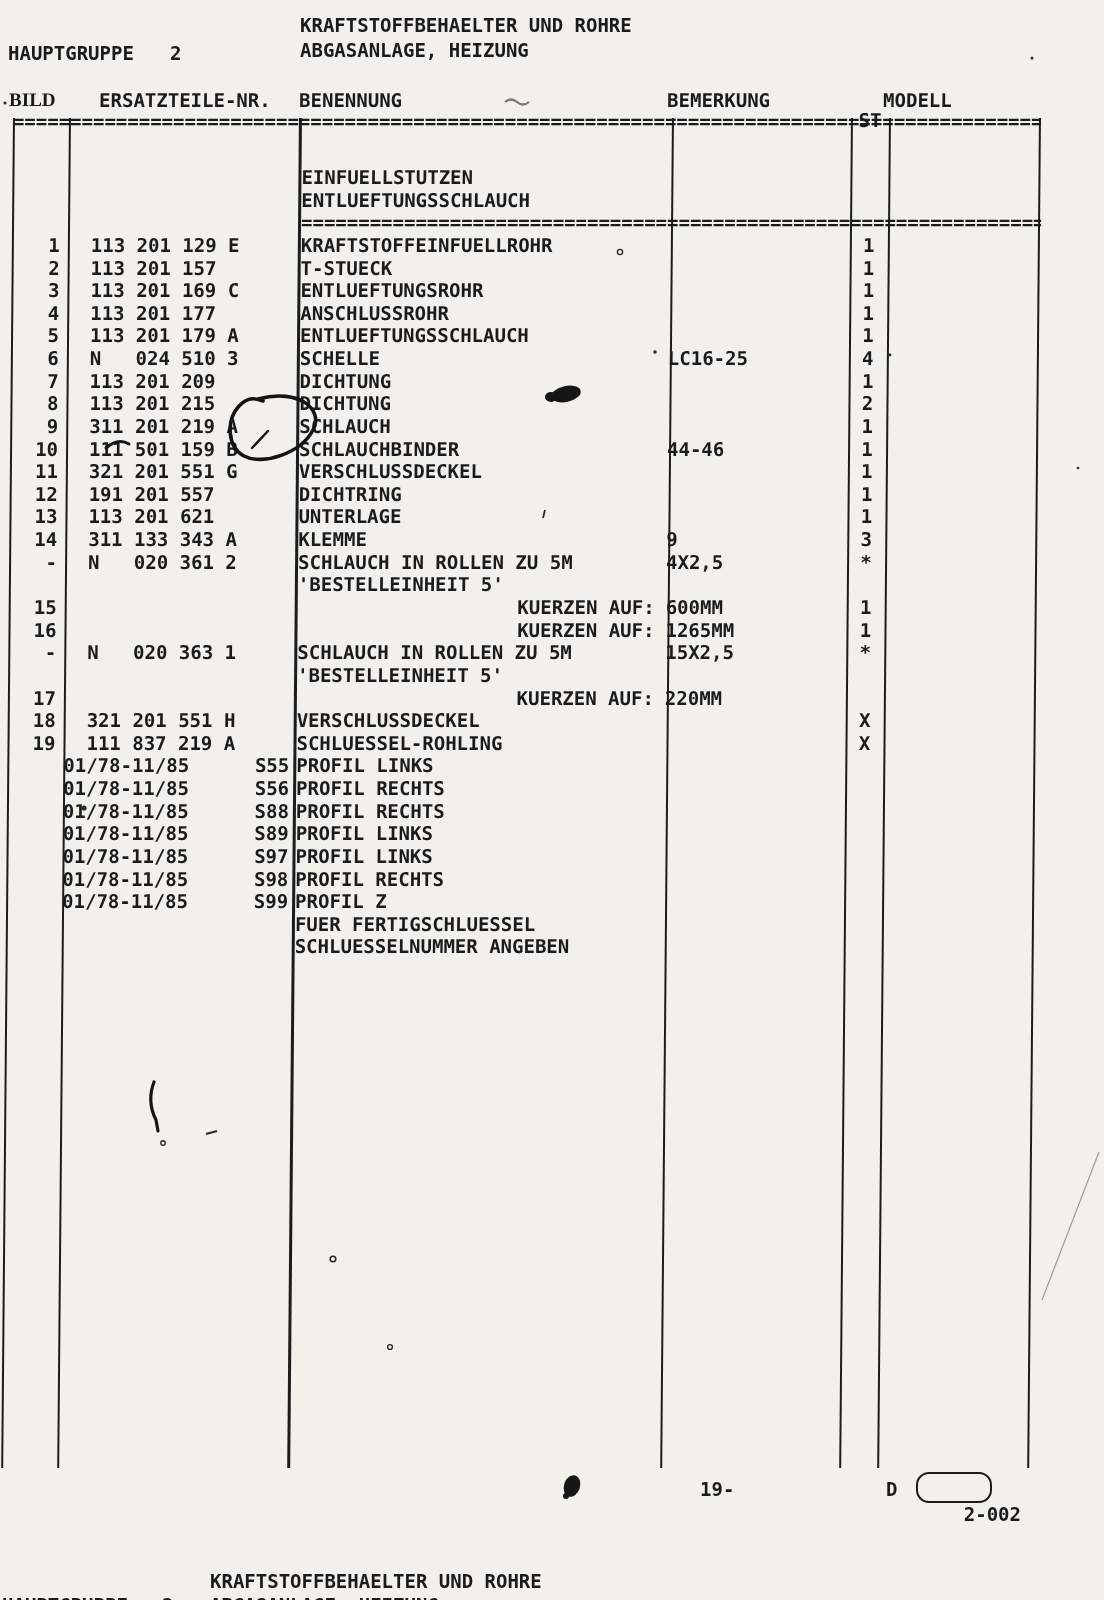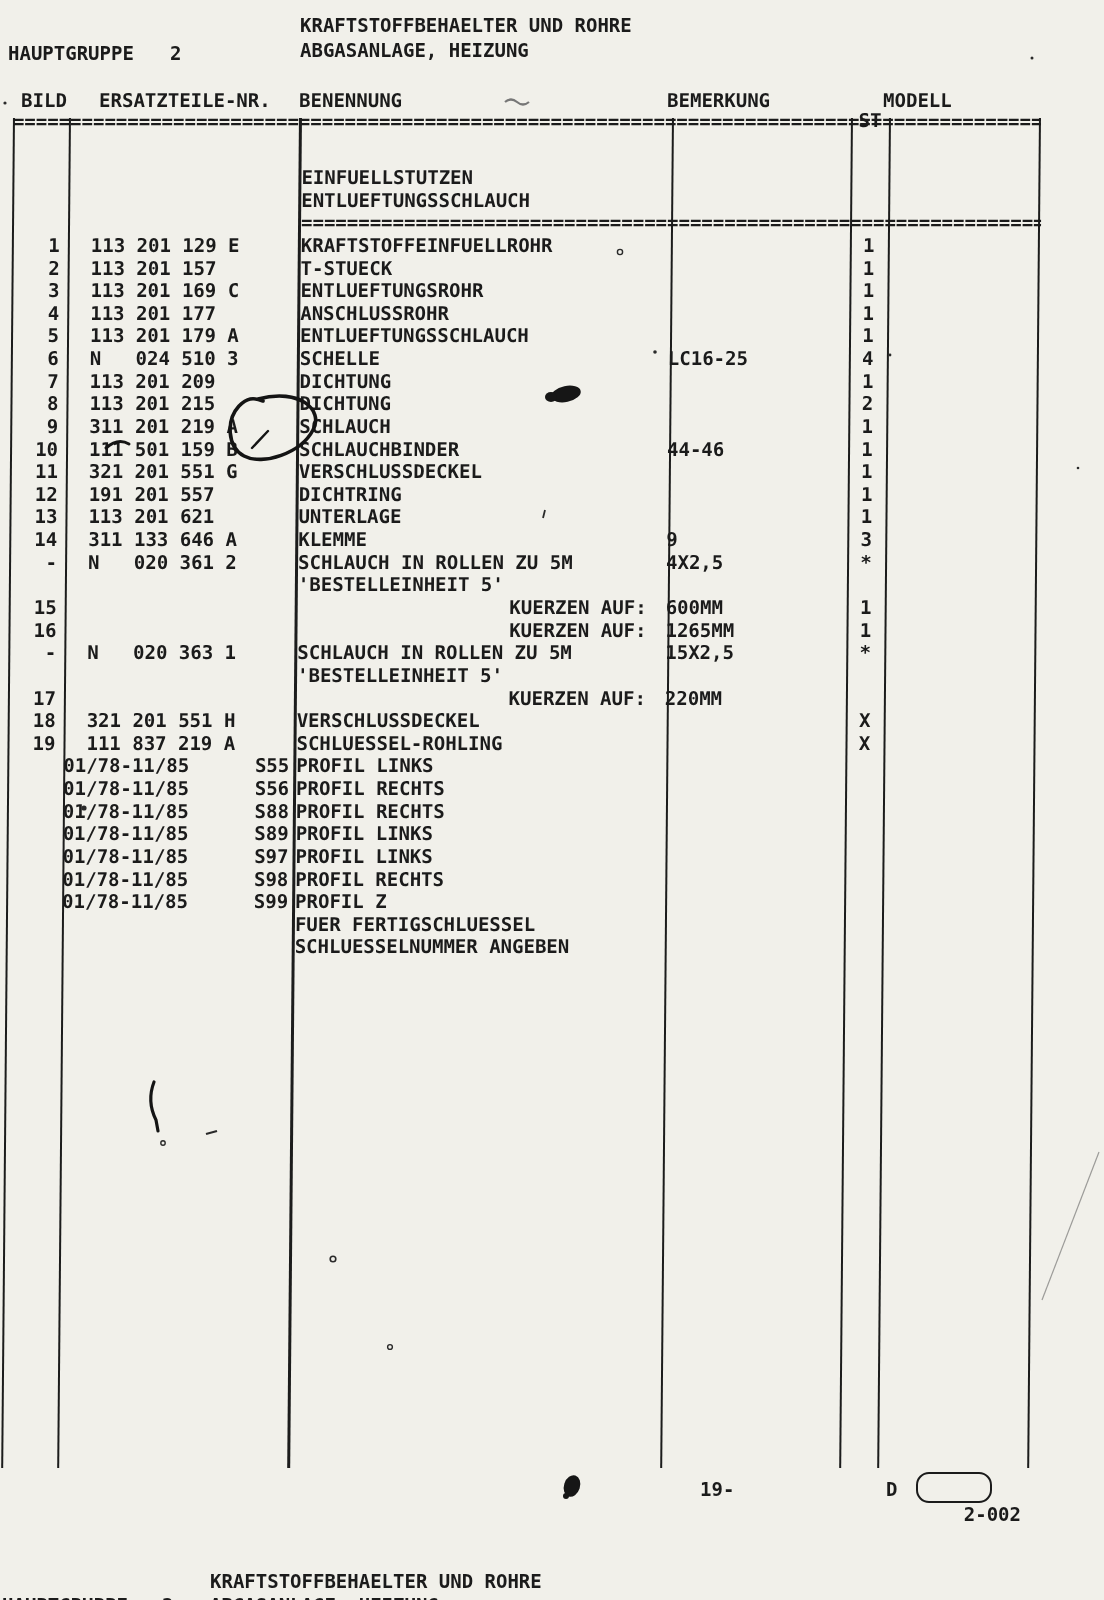--- a/index.html
+++ b/index.html
@@ -29,27 +29,27 @@
   #main-ruler{position:absolute;left:14px;top:110px;width:1028px;overflow:hidden;
               white-space:nowrap;letter-spacing:0;}
   
   .trow{position:absolute;left:0;width:100%;height:23px;line-height:23px;}
   .cell{position:absolute;white-space:pre;}
   .c-bild{left:20px;width:42px;text-align:right;}
   .c-date{left:70px;}
   .c-part{left:93px;}
   .c-code{left:240px;width:56px;text-align:right;}
   .c-name{left:303px;}
-  .c-name-r{left:303px;width:349px;text-align:right;}
+  .c-name-r{left:303px;width:349px;text-align:right;padding-left:8px;}
   .c-bem{left:671px;}
   .c-st{left:852px;width:38px;text-align:center;}
   .c-secdiv{left:303px;width:740px;overflow:hidden;}
   
   .colhead{position:absolute;top:88px;height:24px;line-height:24px;}
-  .h-bild{left:22px;}
+  .h-bild{left:10px;font-family:Liberation Serif, serif;}
   .h-part{left:100px;}
   .h-name{left:300px;}
   .h-bem{left:668px;}
   .h-st{left:852px;width:38px;text-align:center;margin-top:20px;}
   .h-mod{left:884px;}
   
   .ph1{left:300px;top:14px;}
   .ph2{left:300px;top:39px;}
   .phg{left:8px;top:42px;}
   .phg-num{left:170px;top:42px;}
@@ -177,21 +177,21 @@
           <span class="cell c-st">1</span>
         </div>
         <div class="trow" style="top: 505.4px;">
           <span class="cell c-bild">13</span>
           <span class="cell c-part">113 201 621</span>
           <span class="cell c-name">UNTERLAGE</span>
           <span class="cell c-st">1</span>
         </div>
         <div class="trow" style="top: 528.1px;">
           <span class="cell c-bild">14</span>
-          <span class="cell c-part">311 133 646 A</span>
+          <span class="cell c-part">311 133 343 A</span>
           <span class="cell c-name">KLEMME</span>
           <span class="cell c-bem">9</span>
           <span class="cell c-st">3</span>
         </div>
         <div class="trow" style="top: 550.7px;">
           <span class="cell c-bild">-</span>
           <span class="cell c-part">N   020 361 2</span>
           <span class="cell c-name">SCHLAUCH IN ROLLEN ZU 5M</span>
           <span class="cell c-bem">4X2,5</span>
           <span class="cell c-st">*</span>

